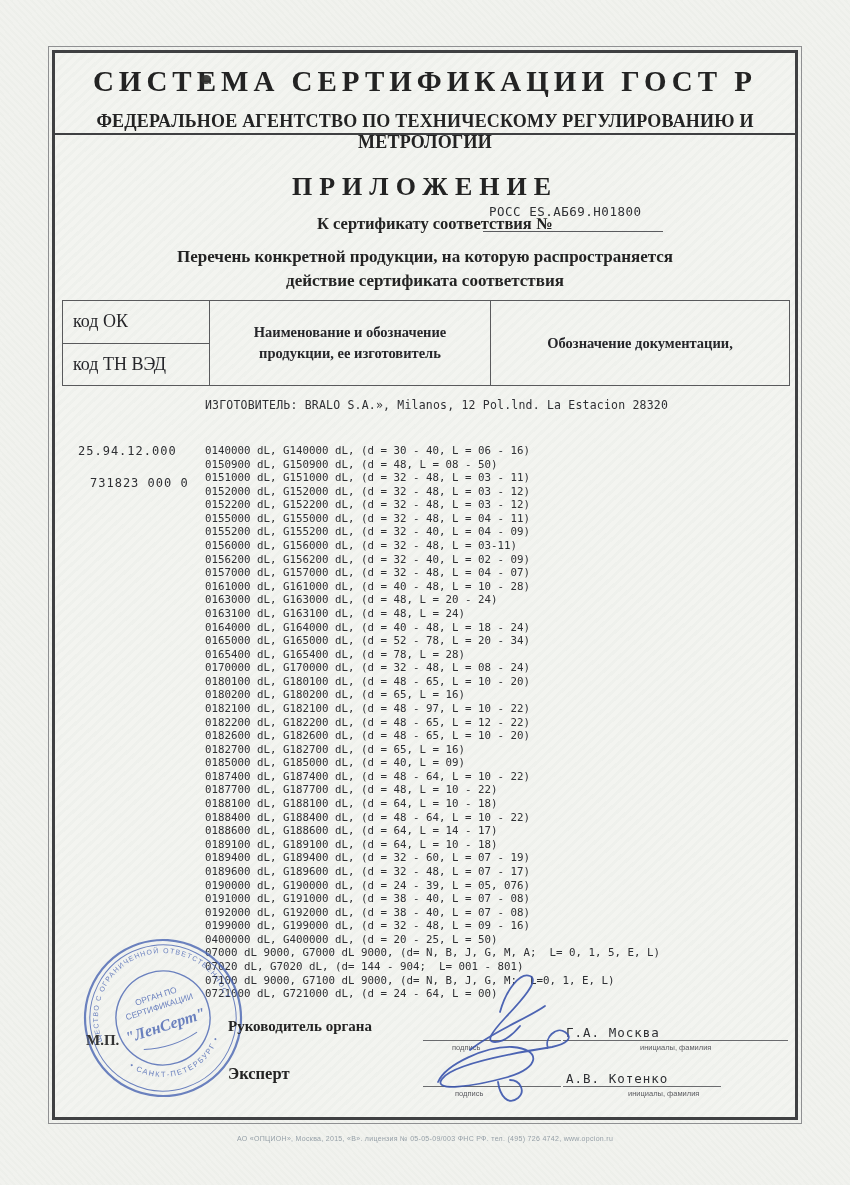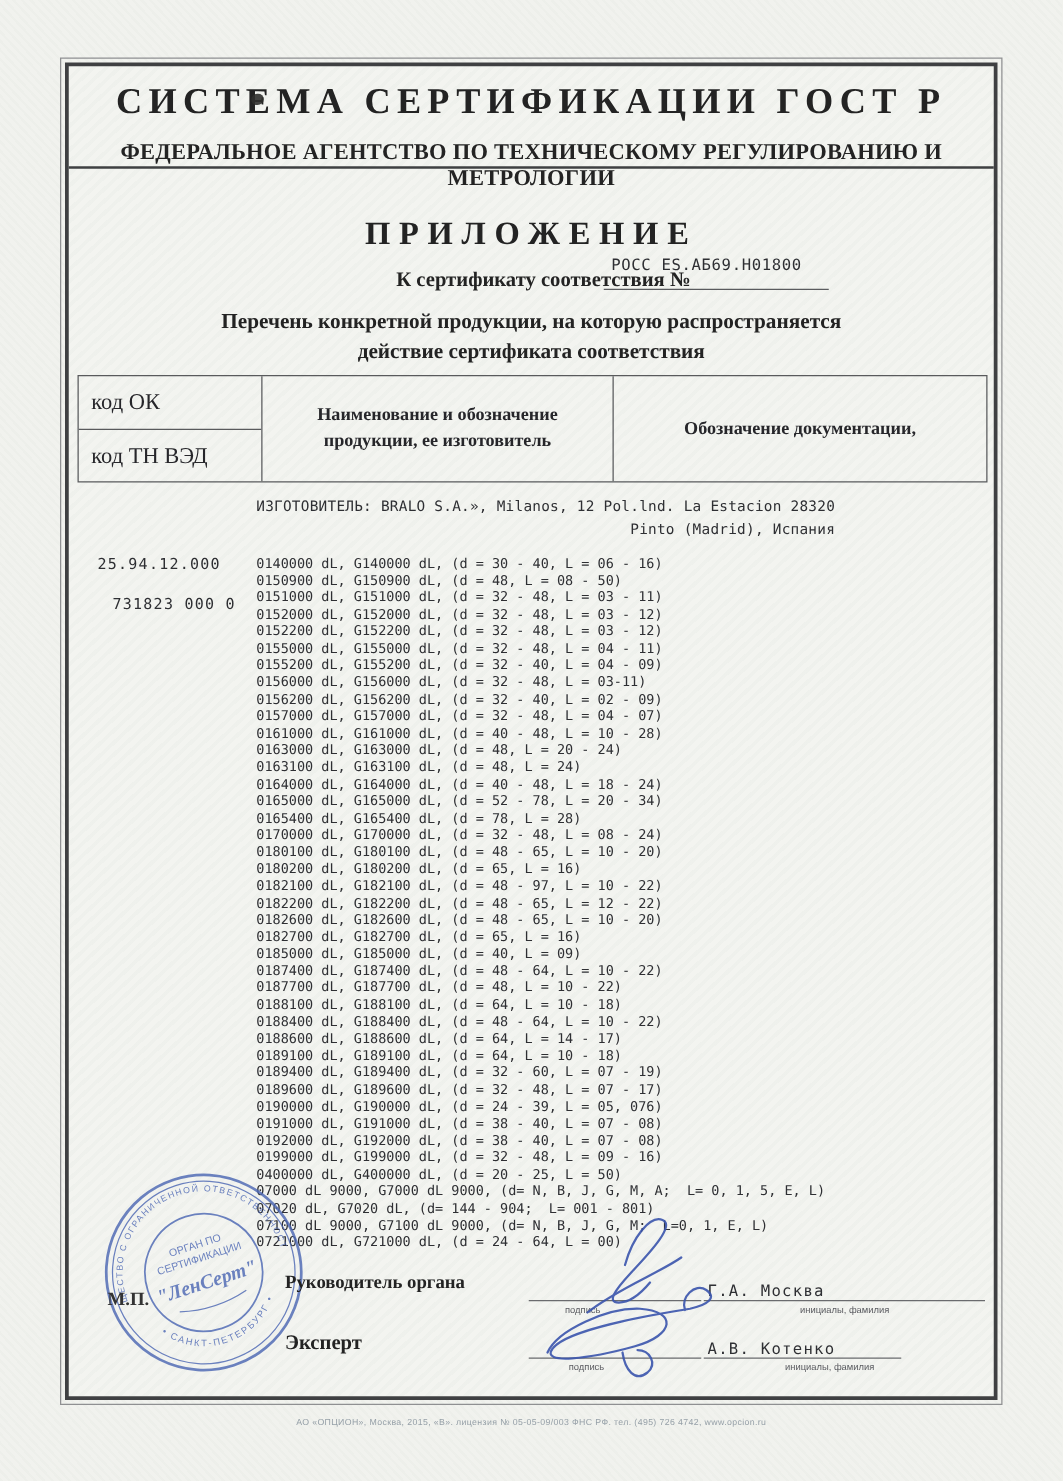--- a/index.html
+++ b/index.html
@@ -173,21 +173,20 @@
     </div>
     <div class="ht-col3">
       <div class="ht-center">
         <span>Обозначение документации,</span>
       </div>
     </div>
   </div>
 
   <div class="manufacturer mono">
     <div>ИЗГОТОВИТЕЛЬ: BRALO S.A.», Milanos, 12 Pol.lnd. La Estacion 28320</div>
-    <div>Pinto (Madrid), Испания</div>
   </div>
 
   <div class="code-ok mono">25.94.12.000</div>
   <div class="code-tnved mono">731823 000 0</div>
 
   <div id="product-list"><div class="product-line">0140000 dL, G140000 dL, (d = 30 - 40, L = 06 - 16)</div><div class="product-line">0150900 dL, G150900 dL, (d = 48, L = 08 - 50)</div><div class="product-line">0151000 dL, G151000 dL, (d = 32 - 48, L = 03 - 11)</div><div class="product-line">0152000 dL, G152000 dL, (d = 32 - 48, L = 03 - 12)</div><div class="product-line">0152200 dL, G152200 dL, (d = 32 - 48, L = 03 - 12)</div><div class="product-line">0155000 dL, G155000 dL, (d = 32 - 48, L = 04 - 11)</div><div class="product-line">0155200 dL, G155200 dL, (d = 32 - 40, L = 04 - 09)</div><div class="product-line">0156000 dL, G156000 dL, (d = 32 - 48, L = 03-11)</div><div class="product-line">0156200 dL, G156200 dL, (d = 32 - 40, L = 02 - 09)</div><div class="product-line">0157000 dL, G157000 dL, (d = 32 - 48, L = 04 - 07)</div><div class="product-line">0161000 dL, G161000 dL, (d = 40 - 48, L = 10 - 28)</div><div class="product-line">0163000 dL, G163000 dL, (d = 48, L = 20 - 24)</div><div class="product-line">0163100 dL, G163100 dL, (d = 48, L = 24)</div><div class="product-line">0164000 dL, G164000 dL, (d = 40 - 48, L = 18 - 24)</div><div class="product-line">0165000 dL, G165000 dL, (d = 52 - 78, L = 20 - 34)</div><div class="product-line">0165400 dL, G165400 dL, (d = 78, L = 28)</div><div class="product-line">0170000 dL, G170000 dL, (d = 32 - 48, L = 08 - 24)</div><div class="product-line">0180100 dL, G180100 dL, (d = 48 - 65, L = 10 - 20)</div><div class="product-line">0180200 dL, G180200 dL, (d = 65, L = 16)</div><div class="product-line">0182100 dL, G182100 dL, (d = 48 - 97, L = 10 - 22)</div><div class="product-line">0182200 dL, G182200 dL, (d = 48 - 65, L = 12 - 22)</div><div class="product-line">0182600 dL, G182600 dL, (d = 48 - 65, L = 10 - 20)</div><div class="product-line">0182700 dL, G182700 dL, (d = 65, L = 16)</div><div class="product-line">0185000 dL, G185000 dL, (d = 40, L = 09)</div><div class="product-line">0187400 dL, G187400 dL, (d = 48 - 64, L = 10 - 22)</div><div class="product-line">0187700 dL, G187700 dL, (d = 48, L = 10 - 22)</div><div class="product-line">0188100 dL, G188100 dL, (d = 64, L = 10 - 18)</div><div class="product-line">0188400 dL, G188400 dL, (d = 48 - 64, L = 10 - 22)</div><div class="product-line">0188600 dL, G188600 dL, (d = 64, L = 14 - 17)</div><div class="product-line">0189100 dL, G189100 dL, (d = 64, L = 10 - 18)</div><div class="product-line">0189400 dL, G189400 dL, (d = 32 - 60, L = 07 - 19)</div><div class="product-line">0189600 dL, G189600 dL, (d = 32 - 48, L = 07 - 17)</div><div class="product-line">0190000 dL, G190000 dL, (d = 24 - 39, L = 05, 076)</div><div class="product-line">0191000 dL, G191000 dL, (d = 38 - 40, L = 07 - 08)</div><div class="product-line">0192000 dL, G192000 dL, (d = 38 - 40, L = 07 - 08)</div><div class="product-line">0199000 dL, G199000 dL, (d = 32 - 48, L = 09 - 16)</div><div class="product-line">0400000 dL, G400000 dL, (d = 20 - 25, L = 50)</div><div class="product-line">07000 dL 9000, G7000 dL 9000, (d= N, B, J, G, M, A;  L= 0, 1, 5, E, L)</div><div class="product-line">07020 dL, G7020 dL, (d= 144 - 904;  L= 001 - 801)</div><div class="product-line">07100 dL 9000, G7100 dL 9000, (d= N, B, J, G, M;  L=0, 1, E, L)</div><div class="product-line">0721000 dL, G721000 dL, (d = 24 - 64, L = 00)</div></div>
 
   <div class="stamp-wrap">
     <svg width="180" height="180" viewBox="0 0 180 180">
       <defs>

